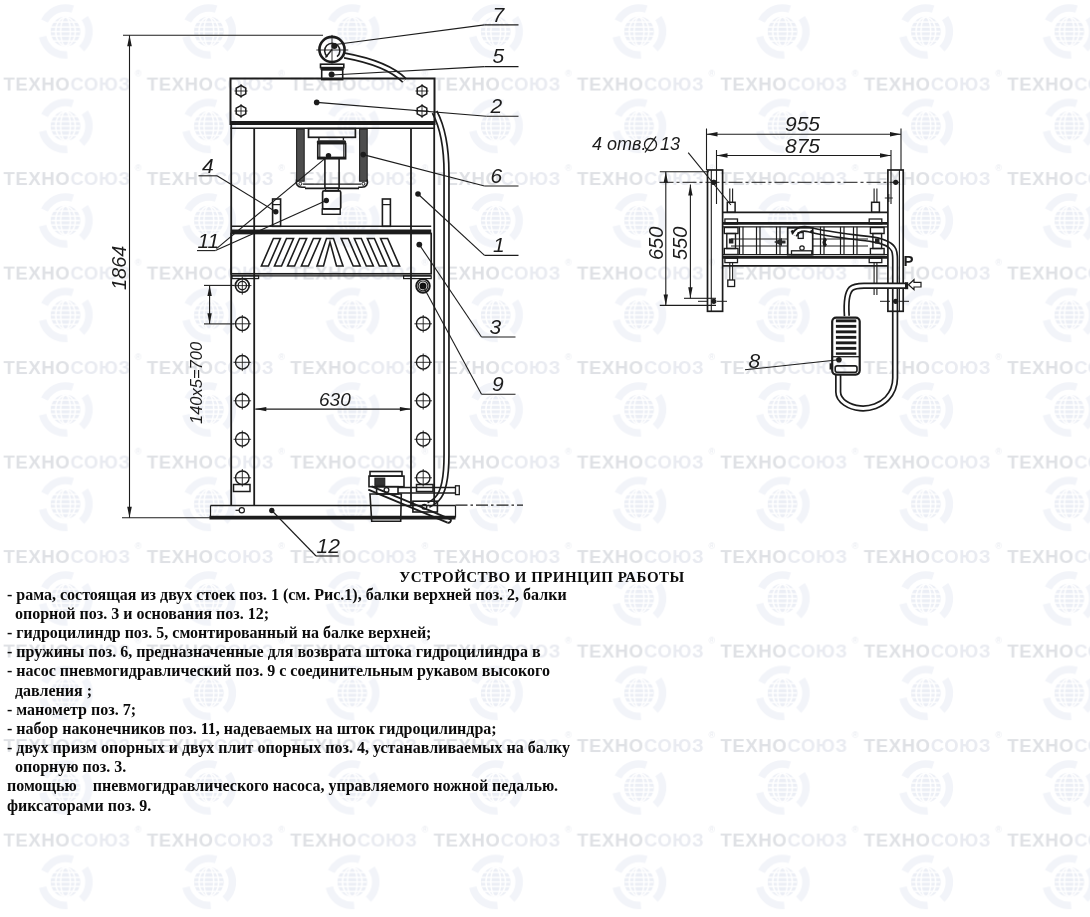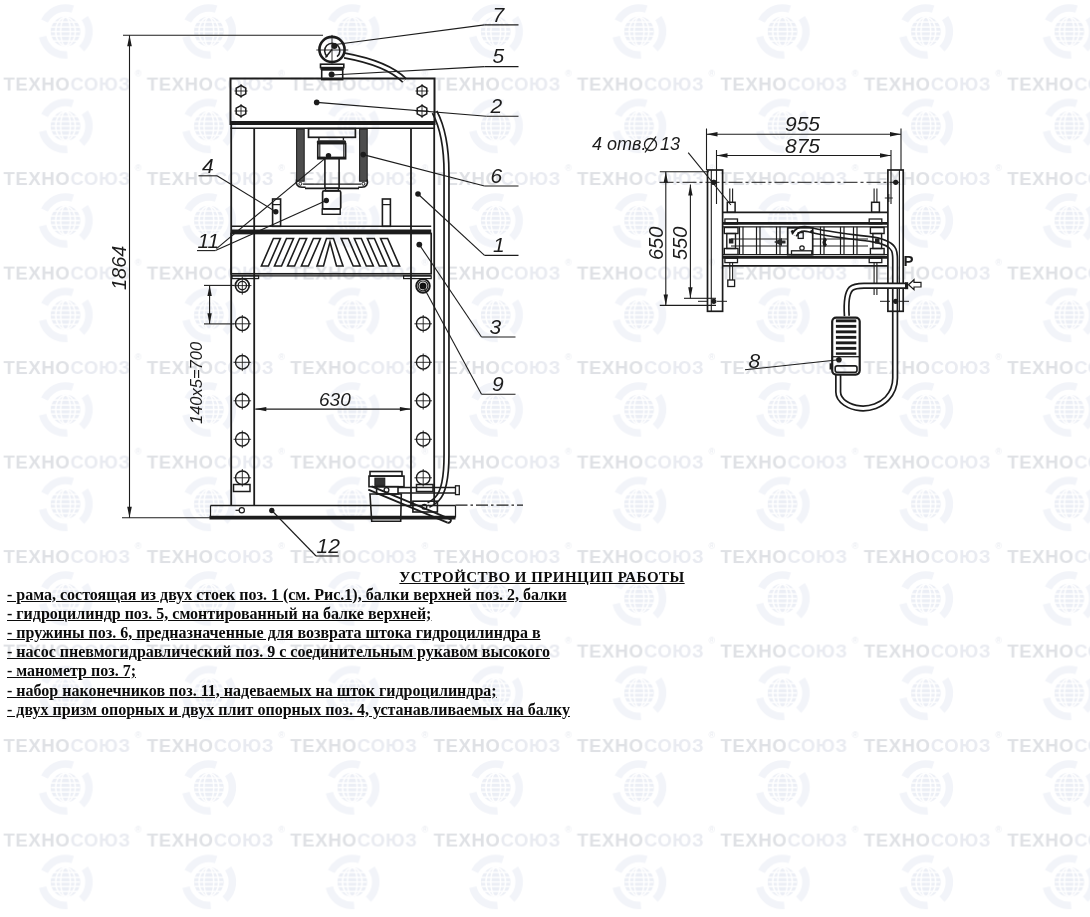--- a/index.html
+++ b/index.html
@@ -1,18 +1,18 @@
 <!DOCTYPE html>
 <html><head>
 <meta charset="utf-8">
 <style>
 html,body{margin:0;padding:0;background:#ffffff;}
 #page{position:relative;width:1090px;height:917px;overflow:hidden;background:#fff;font-family:"Liberation Sans",sans-serif;}
 #page svg.layer{position:absolute;left:0;top:0;}
-.txt{position:absolute;left:7px;top:565.5px;width:1083px;font-family:"Liberation Serif",serif;font-weight:bold;font-size:16px;line-height:19.17px;color:#0b0b0b;text-decoration:underline;}
+.txt{position:absolute;left:7px;top:565.5px;width:1083px;font-family:"Liberation Serif",serif;font-weight:bold;font-size:16px;line-height:19.17px;color:#0b0b0b;}
 .txt p{margin:0;white-space:pre;}
 .title{text-align:center;font-size:15px;letter-spacing:0.45px;margin-left:-13px!important;position:relative;top:2.5px;}
 </style>
 </head>
 <body>
 <div id="page">
 
 <svg class="layer" width="1090" height="917" viewBox="0 0 1090 917">
 <defs>
 <pattern id="wm" x="0" y="0" width="143.4" height="94.5" patternUnits="userSpaceOnUse">
@@ -501,20 +501,25 @@
 </g>
 
 </g>
 </svg>
 
 <div class="txt">
 
 <p class="title">УСТРОЙСТВО И ПРИНЦИП РАБОТЫ</p>
 
 <p>- рама, состоящая из двух стоек поз. 1 (см. Рис.1), балки верхней поз. 2, балки</p>
+<p>  опорной поз. 3 и основания поз. 12;</p>
 <p>- гидроцилиндр поз. 5, смонтированный на балке верхней;</p>
 <p>- пружины поз. 6, предназначенные для возврата штока гидроцилиндра в</p>
 <p>- насос пневмогидравлический поз. 9 с соединительным рукавом высокого</p>
+<p>  давления ;</p>
 <p>- манометр поз. 7;</p>
 <p>- набор наконечников поз. 11, надеваемых на шток гидроцилиндра;</p>
 <p>- двух призм опорных и двух плит опорных поз. 4, устанавливаемых на балку</p>
+<p>  опорную поз. 3.</p>
+<p>помощью    пневмогидравлического насоса, управляемого ножной педалью.</p>
+<p>фиксаторами поз. 9.</p>
 </div>
 </div>
 
 </body></html>

